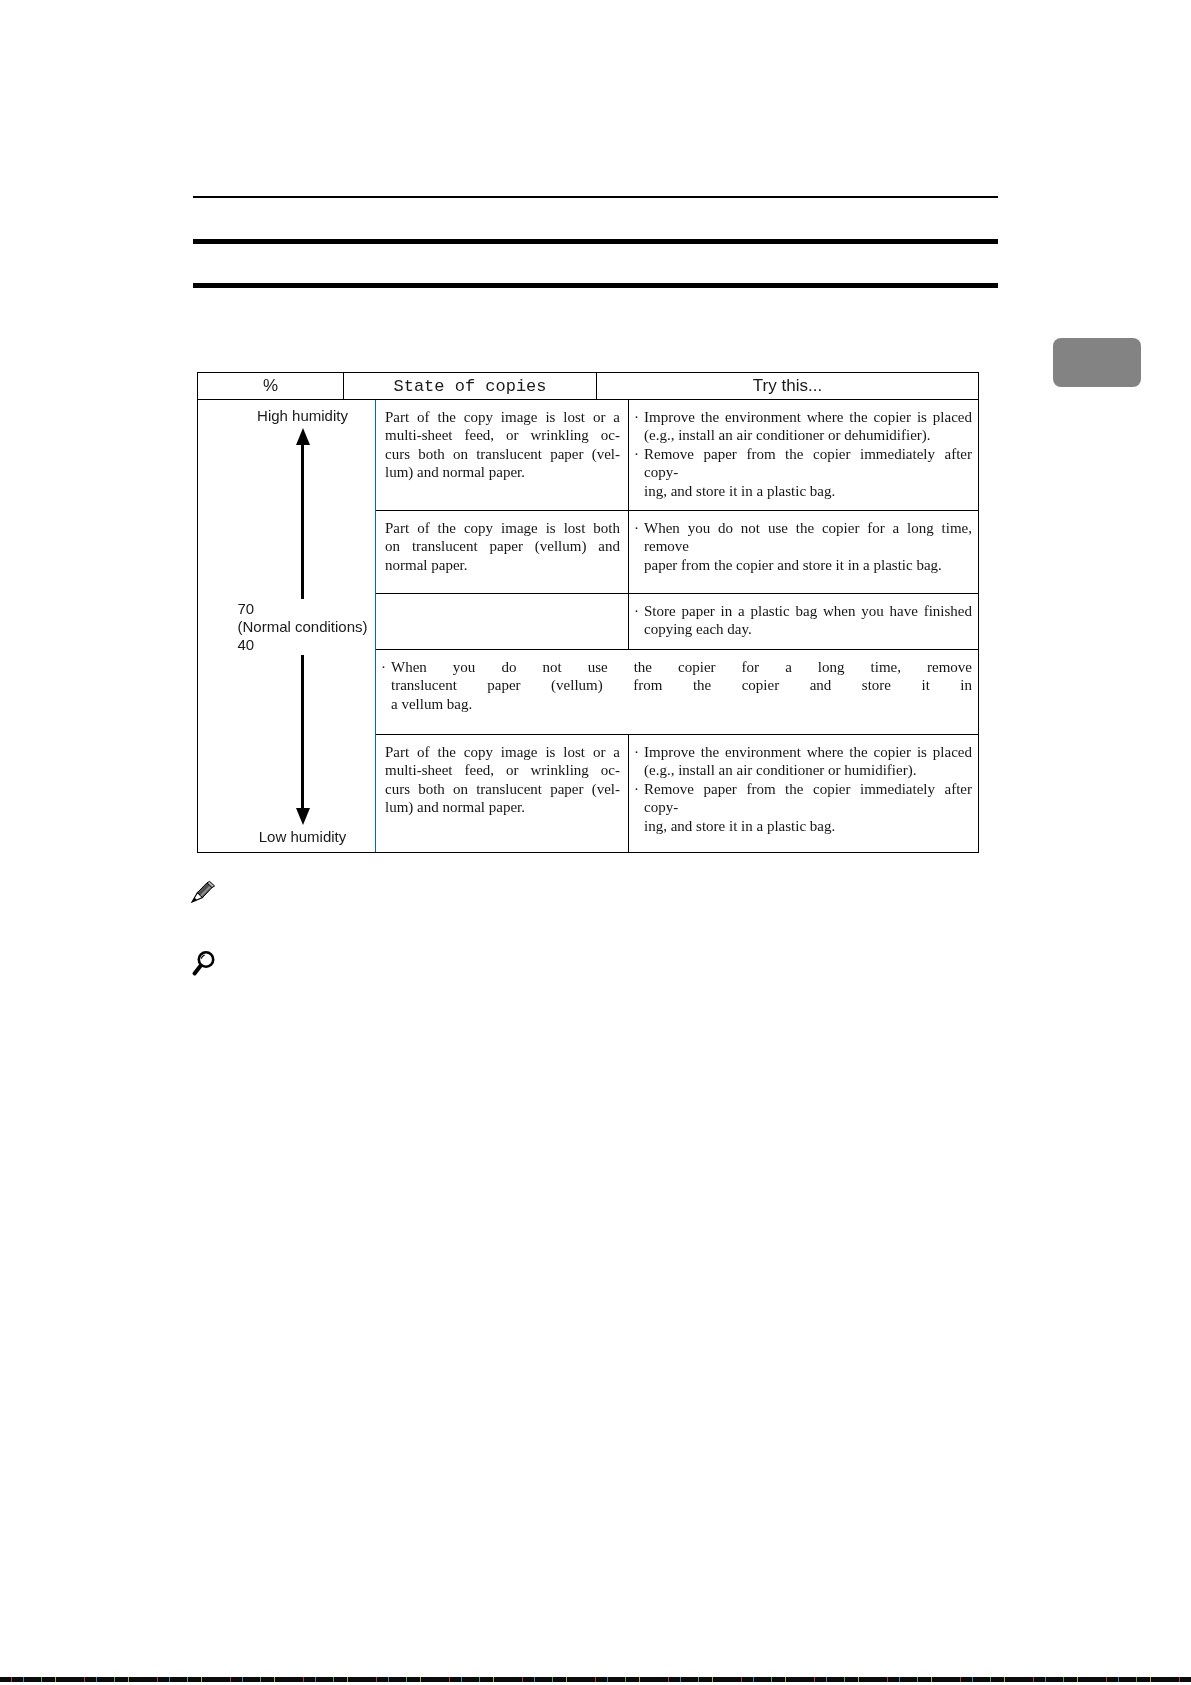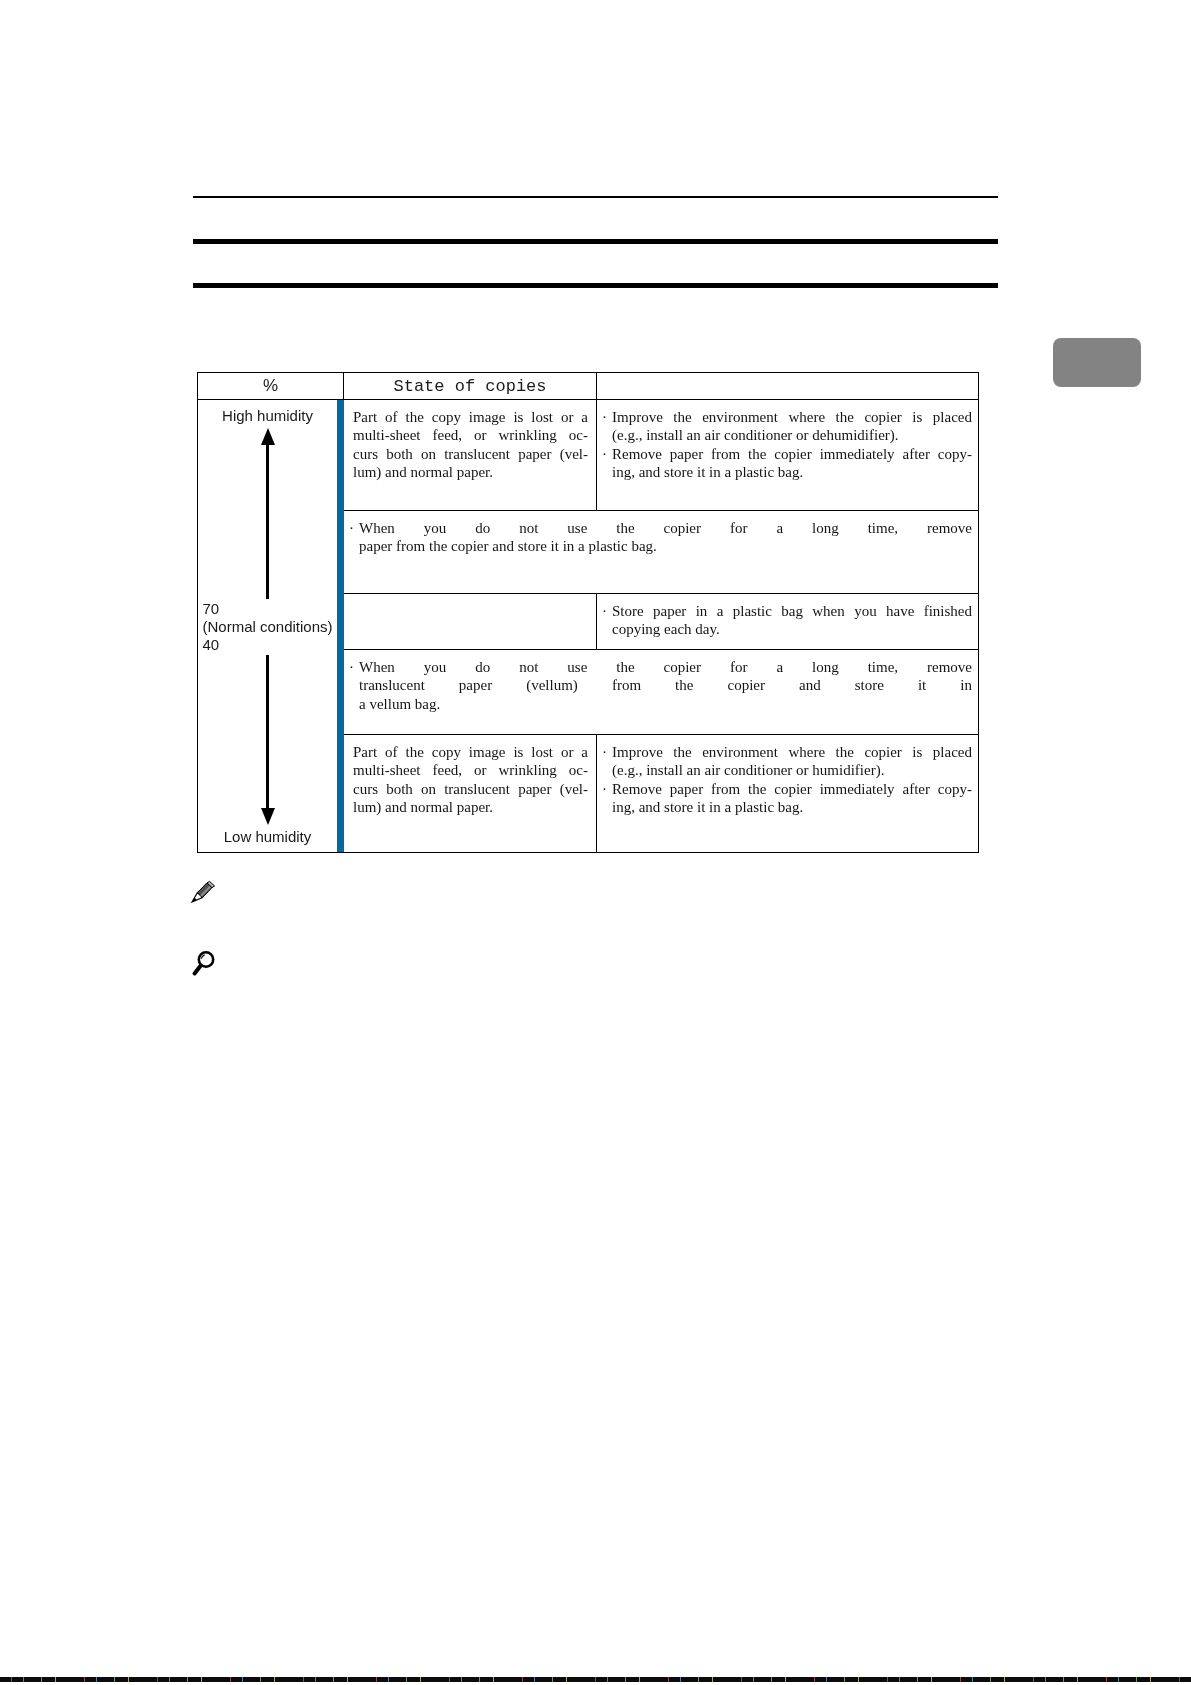--- a/index.html
+++ b/index.html
@@ -38,24 +38,25 @@
     font-size: 17px; font-family: "Liberation Sans", sans-serif; color: #1a1a1a;
   }
   .hc.c1 { width: 146px; border-right: 1px solid #000; }
   .hc.c2 { width: 253px; border-right: 1px solid #000; font-family: Liberation Mono, monospace; }
   .hc.c3 { flex: 1; }
 
   .tbody { display: flex; height: 452px; }
 
   
   .axis {
-    width: 146px; border-right: 7px solid #0369a1;
+    width: 146px; border-right: 1px solid #0369a1;
     display: flex; flex-direction: column; align-items: center;
     font-size: 15px; line-height: 18px; font-family: "Liberation Sans", sans-serif;
     color: #1a1a1a;
+    margin-left: 32px;
   }
   .axis-label.top { margin-top: 7px; }
   .axis-label.bottom { margin: 3px 0 6px; }
   .arrow-seg { flex: 1; display: flex; flex-direction: column; align-items: center; width: 100%; }
   .arrow-seg.up { margin-top: 3px; }
   .tri { width: 0; height: 0; border-left: 7px solid transparent; border-right: 7px solid transparent; flex: none; }
   .tri.up { border-bottom: 17px solid #000; }
   .tri.down { border-top: 17px solid #000; }
   .shaft { width: 3px; flex: 1; background: #000; }
   .axis-mid { text-align: left; white-space: nowrap; padding: 1px 0; }
@@ -97,20 +98,21 @@
   <div class="rule r1"></div>
   <div class="rule r2"></div>
   <div class="rule r3"></div>
 
   <div class="chapter-tab" style="background: rgb(131, 131, 131);"></div>
 
   <div class="tbl">
     <div class="thead">
       <div class="hc c1">%</div>
       <div class="hc c2">State of copies</div>
+      <div class="hc c3">Try this...</div>
     </div>
     <div class="tbody">
       <div class="axis">
         <div class="axis-label top">High humidity</div>
         <div class="arrow-seg up">
           <div class="tri up"></div>
           <div class="shaft"></div>
         </div>
         <div class="axis-mid">
           <div>70</div>
@@ -142,20 +144,25 @@
               <div class="titem">
                 <span class="bullet">·</span>
                 <div class="tlines">
                   <div class="jline">Remove paper from the copier immediately after copy-</div>
                   <div class="jline last">ing, and store it in a plastic bag.</div>
                 </div>
               </div>
             </div>
           </div>
           <div class="trow" style="height: 83px;">
+            <div class="cell state">
+              <div class="jline">Part of the copy image is lost both</div>
+              <div class="jline">on translucent paper (vellum) and</div>
+              <div class="jline last">normal paper.</div>
+            </div>
             <div class="cell try">
               <div class="titem">
                 <span class="bullet">·</span>
                 <div class="tlines">
                   <div class="jline">When you do not use the copier for a long time, remove</div>
                   <div class="jline last">paper from the copier and store it in a plastic bag.</div>
                 </div>
               </div>
             </div>
           </div>

